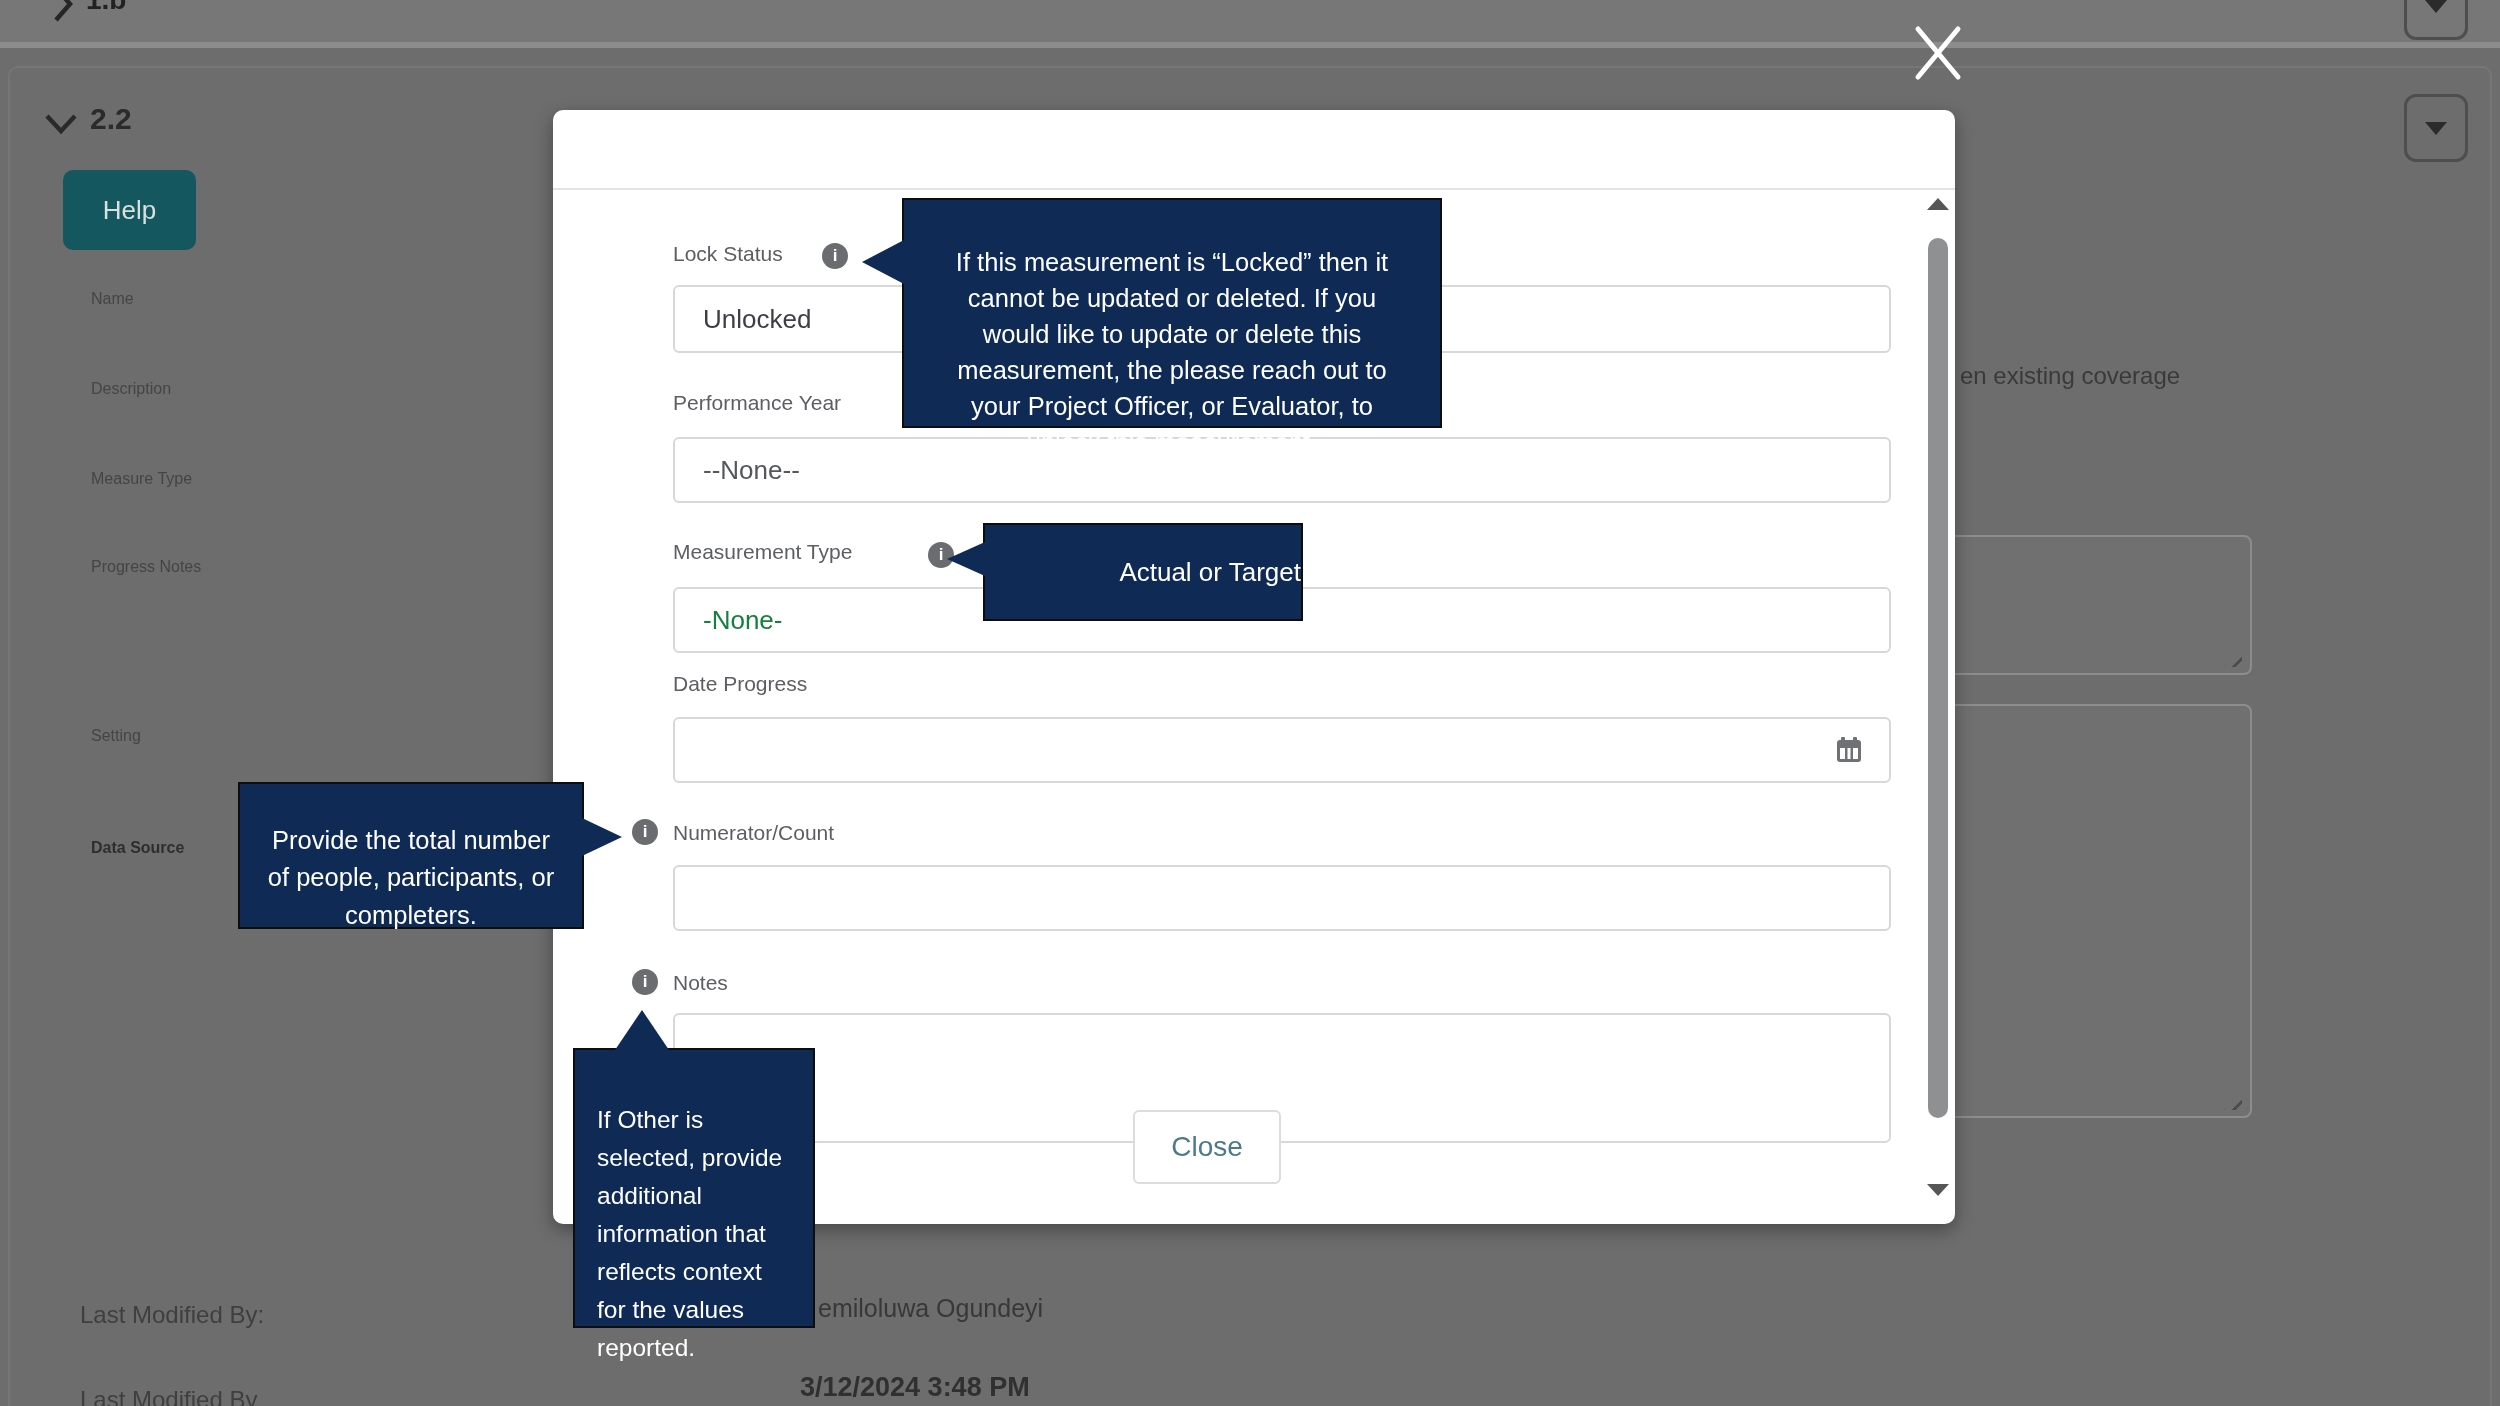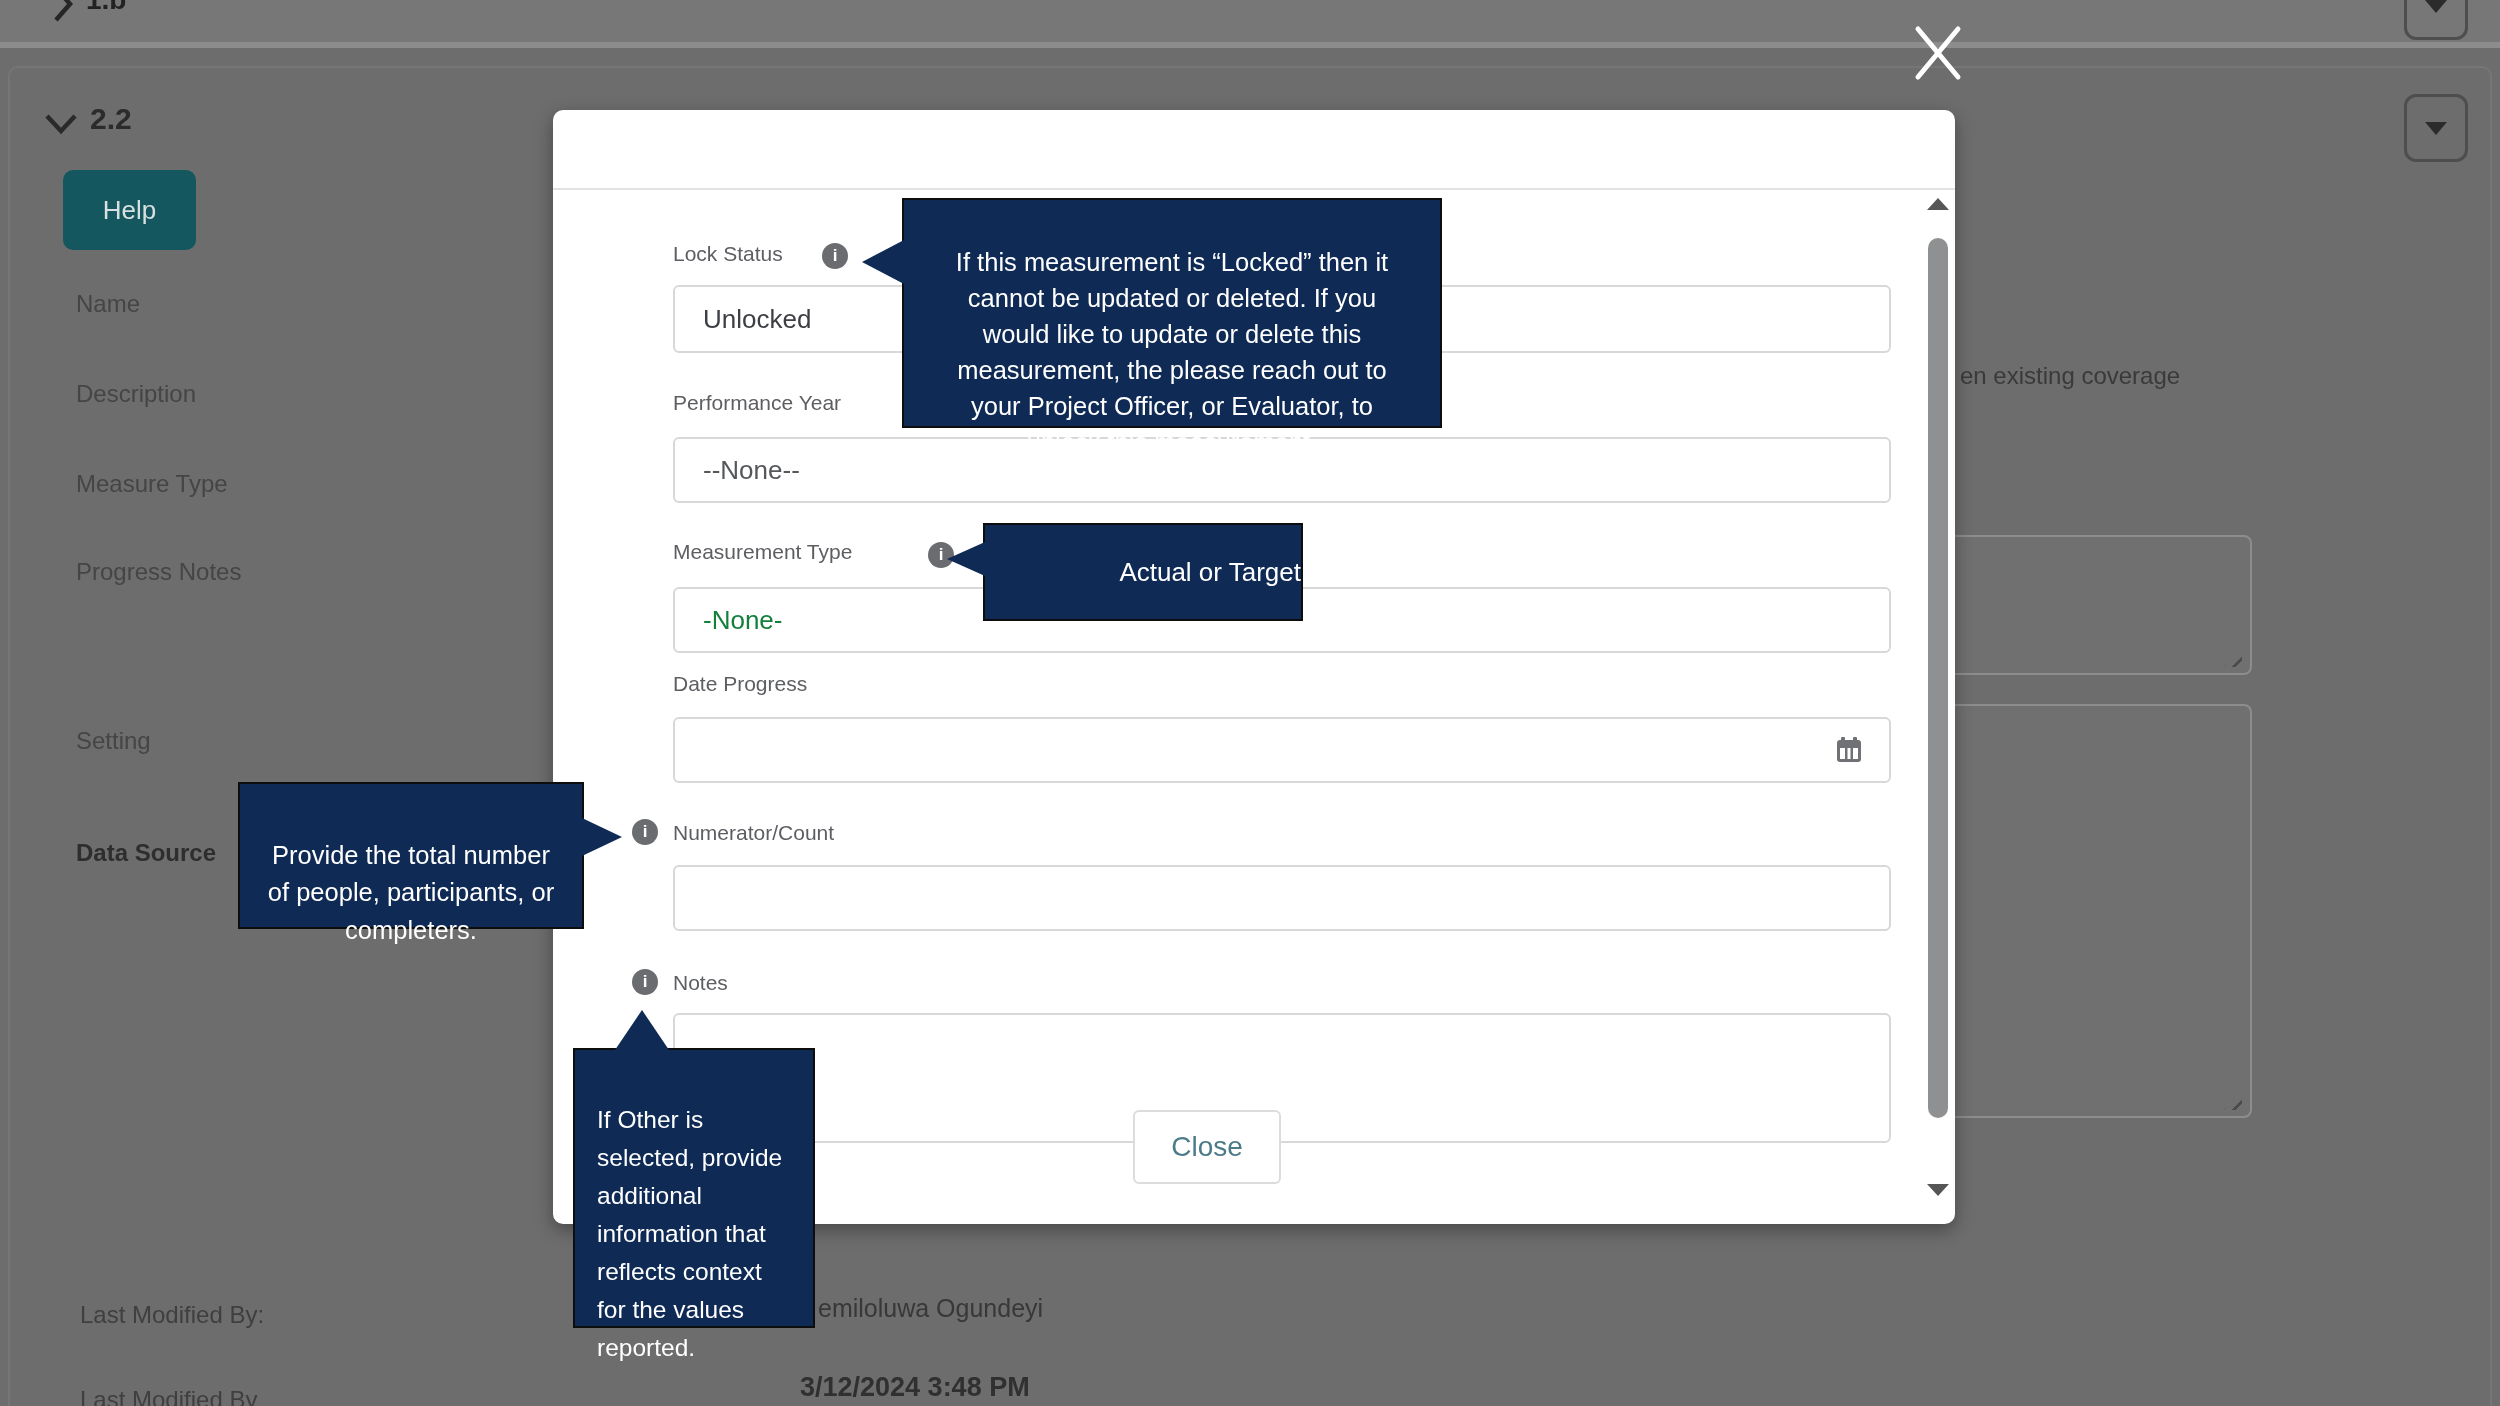--- a/index.html
+++ b/index.html
@@ -16,21 +16,21 @@
            display:flex; align-items:center; justify-content:center; }
   .ddbtn1 { left:2404px; top:-28px; }
   .ddbtn2 { left:2404px; top:94px; }
   .card { position:absolute; left:8px; top:66px; width:2484px; height:1360px;
           border:2px solid #767676; border-radius:10px; }
   .chev2 { position:absolute; left:44px; top:112px; }
   .sec2-label { position:absolute; left:90px; top:102px; font-size:30px; font-weight:bold; color:#2b2b2b; }
   .help-btn { position:absolute; left:63px; top:170px; width:133px; height:80px; background:#14575f;
               border-radius:10px; color:#d8e0e1; font-size:26px; display:flex; align-items:center;
               justify-content:center; cursor:pointer; }
-  .bg-label { position:absolute; left:76px; font-size:24px; color:#454545; }
+  .bg-label { position:absolute; left:91px; font-size:16px; color:#454545; }
   .lb-name { top:290px; } .lb-desc { top:380px; } .lb-mtype { top:470px; }
   .lb-pnotes { top:558px; } .lb-setting { top:727px; }
   .lb-dsource { top:839px; font-weight:bold; color:#2e2e2e; }
   .bg-coverage { position:absolute; left:1960px; top:362px; font-size:24px; color:#3a3a3a; }
   .bg-box { position:absolute; border:2px solid #8d8d8d; border-radius:8px; background:#707070; }
   .bg-box1 { left:1576px; top:535px; width:676px; height:140px; }
   .bg-box2 { left:1576px; top:704px; width:676px; height:414px; }
   .rz-dark { position:absolute; right:8px; bottom:6px; width:18px; height:15px;
              background:repeating-linear-gradient(135deg,#4c4c4c 0 3px,transparent 3px 8px);
              clip-path:polygon(100% 0,100% 100%,0 100%); }
@@ -73,21 +73,21 @@
   .xclose { position:absolute; left:1906px; top:24px; z-index:20; cursor:pointer; }
 
   
   .tt { position:absolute; background:#0e2a55; border:2px solid #0d0d0d; color:#fff; z-index:30;
         white-space:pre-line; }
   .tt1 { left:902px; top:198px; width:540px; height:230px; text-align:center;
          font-size:25.5px; line-height:36px; padding:8px 18px; }
   .tt2 { left:983px; top:523px; width:320px; height:98px; display:flex; align-items:center;
          justify-content:flex-end; font-size:26px; }
   .tt3 { left:238px; top:782px; width:346px; height:147px; text-align:center;
-         font-size:25.5px; line-height:37.5px; padding-top:15px; }
+         font-size:25.5px; line-height:37.5px; }
   .tt4 { left:573px; top:1048px; width:242px; height:280px; font-size:24.5px; line-height:38px;
          padding:13px 8px 0 22px; }
   .arr { position:absolute; width:0; height:0; }
   .arr-l1 { left:-42px; top:40px; border-top:22px solid transparent; border-bottom:22px solid transparent;
             border-right:42px solid #0e2a55; }
   .arr-l2 { left:-38px; top:17px; border-top:17px solid transparent; border-bottom:17px solid transparent;
             border-right:38px solid #0e2a55; }
   .arr-r3 { right:-40px; top:34px; border-top:19px solid transparent; border-bottom:19px solid transparent;
             border-left:40px solid #0e2a55; }
   .arr-u4 { left:40px; top:-40px; border-left:27px solid transparent; border-right:27px solid transparent;

